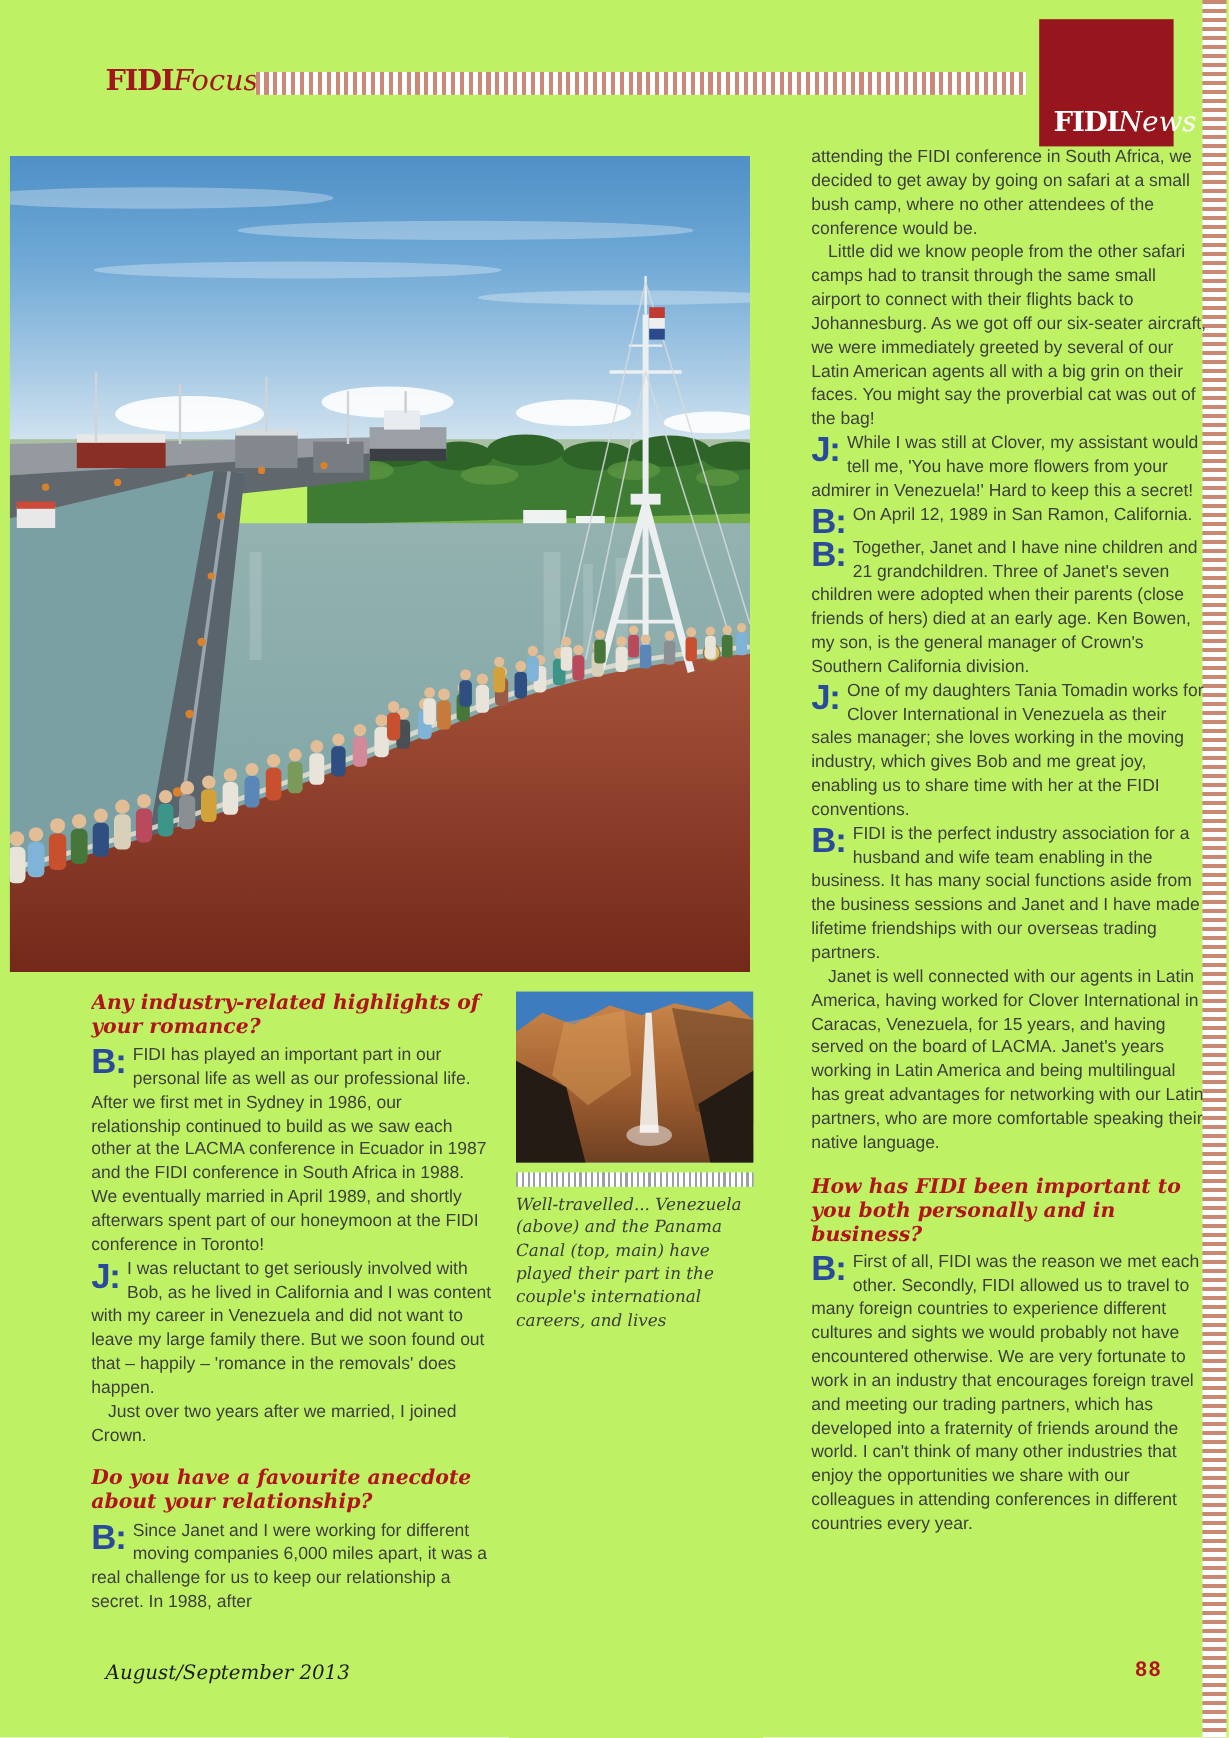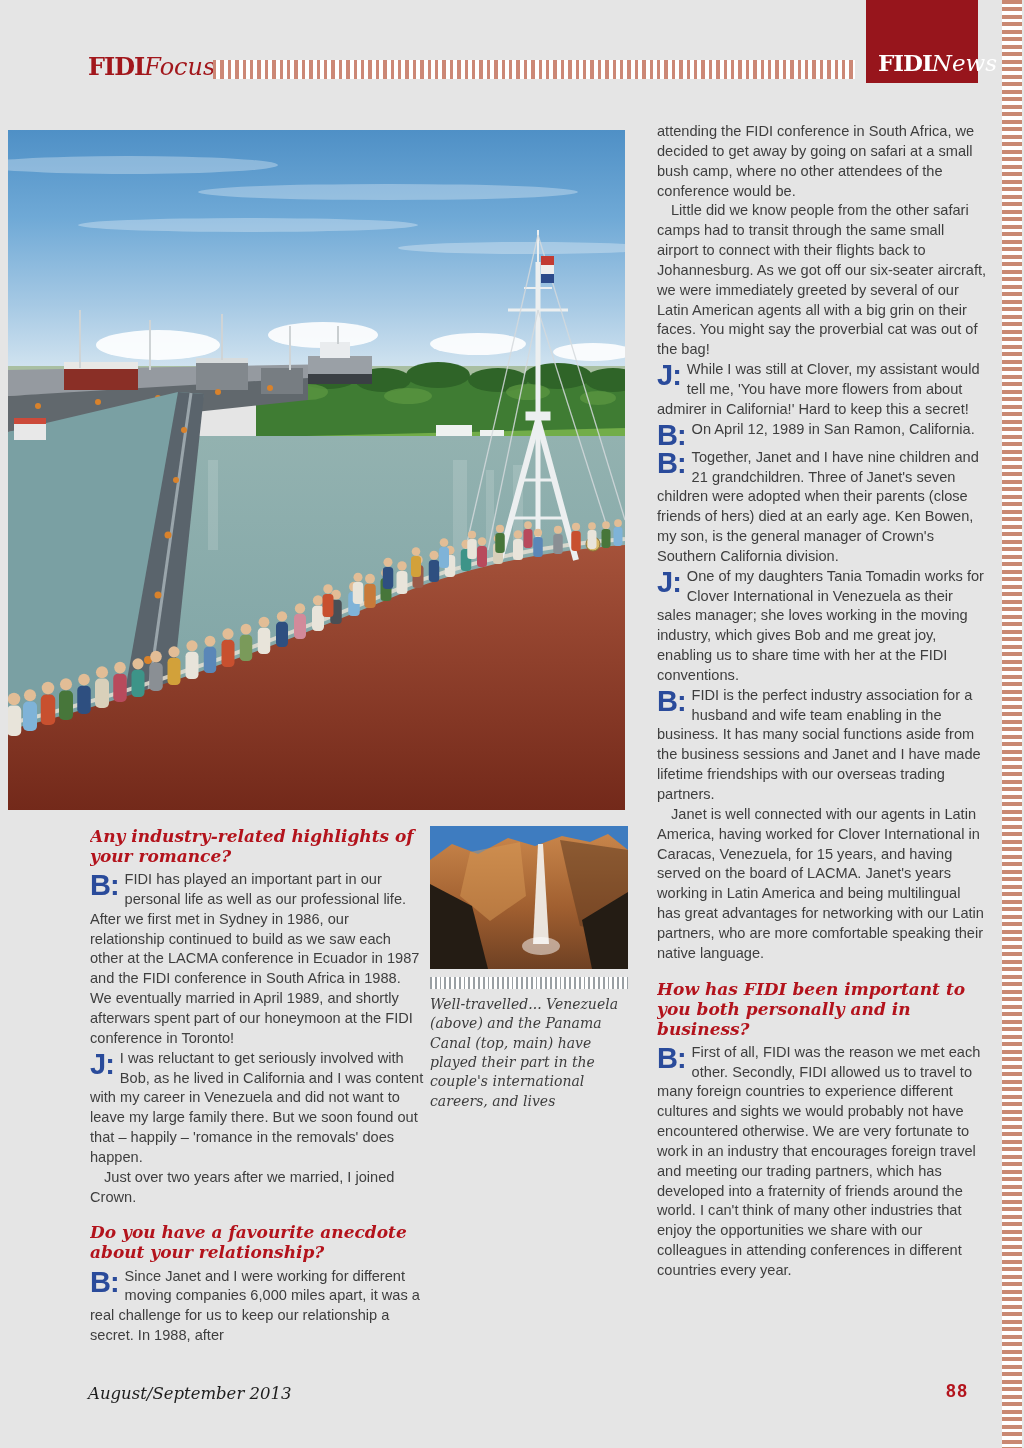--- a/index.html
+++ b/index.html
@@ -1,43 +1,43 @@
 <!DOCTYPE html>
 <html><head>
 <meta charset="utf-8">
 <style>
   html,body{margin:0;padding:0;background:#fff;}
-  .page{position:relative;width:1024px;height:1448px;background:#e5e5e5;overflow:hidden;
+  .page{position:relative;width:1024px;height:1448px;background:#bef264;overflow:hidden;
         font-family:"Liberation Sans",sans-serif;color:#3e3e3e;}
   
   .edge-stripes{position:absolute;top:0;right:2px;width:20px;height:1448px;
     background:repeating-linear-gradient(to bottom,#c98872 0 3.6px,#ffffff 3.6px 7.5px);}
   
   .logo{position:absolute;left:88px;top:55px;font-family:"DejaVu Serif",serif;
         font-size:24px;color:#a2171c;line-height:1;}
   .logo .b{font-weight:bold;letter-spacing:-1px;}
   .logo .i{font-style:italic;}
   .hdr-stripes{position:absolute;left:213px;top:60px;width:642px;height:19px;
     background:repeating-linear-gradient(90deg,#cc8876 0 3.4px,#ffffff 3.4px 7.4px);}
-  .news-badge{position:absolute;left:866px;top:0;width:112px;height:83px;background:#97151c;}
+  .news-badge{position:absolute;left:866px;top:16px;width:112px;height:106px;background:#97151c;}
   .news-badge .txt{position:absolute;left:12px;bottom:8px;font-family:"DejaVu Serif",serif;
         font-size:23px;color:#fff;line-height:1;}
   .news-badge .b{font-weight:bold;letter-spacing:-1px;}
   .news-badge .i{font-style:italic;}
   
   .main-photo{position:absolute;left:8px;top:130px;width:617px;height:680px;overflow:hidden;}
   .small-photo{position:absolute;left:430px;top:826px;width:198px;height:143px;overflow:hidden;}
   .cap-divider{position:absolute;left:430px;top:977px;width:198px;height:12px;
     background:repeating-linear-gradient(90deg,#9aa0a4 0 1.8px,#ffffff 1.8px 4.8px);}
   .caption{position:absolute;left:430px;top:995px;width:200px;
     font-family:"DejaVu Serif",serif;font-style:italic;font-size:14px;line-height:1.38;color:#3c3c3c;}
   
   .col{position:absolute;font-size:14.6px;line-height:1.36;}
-  .col-left{left:90px;top:826px;width:334px;height:552px;overflow:hidden;}
-  .col-right{left:657px;top:122px;width:330px;height:1252px;overflow:hidden;}
+  .col-left{left:76px;top:826px;width:334px;height:552px;overflow:hidden;}
+  .col-right{left:676px;top:122px;width:330px;height:1252px;overflow:hidden;}
   .col p{margin:0;}
   .col .ind{text-indent:14px;clear:both;}
   .col .h{clear:both;font-family:"DejaVu Serif",serif;font-weight:bold;font-style:italic;
     color:#b3131c;font-size:17px;line-height:1.18;margin:15px 0 4px 0;}
   .col .h:first-child{margin-top:0;}
   .col .qa{clear:both;}
   .dc{float:left;font-weight:bold;font-size:29px;line-height:25px;color:#2a4b9b;
       margin:3px 6px 0 0;letter-spacing:-1px;}
   
   .footer-date{position:absolute;left:88px;top:1384px;width:899px;text-align:left;
@@ -282,21 +282,21 @@
       <polygon points="108,18 113,18 119,118 103,118" fill="#f2f0ec" opacity="0.92"></polygon>
       <ellipse cx="111" cy="120" rx="19" ry="9" fill="#ffffff" opacity="0.5"></ellipse>
     </svg>
   </div>
   <div class="cap-divider"></div>
   <div class="caption">Well-travelled... Venezuela (above) and the Panama Canal (top, main) have played their part in the couple's international careers, and lives</div>
 
   <div class="col col-right">
     <p>attending the FIDI conference in South Africa, we decided to get away by going on safari at a small bush camp, where no other attendees of the conference would be.</p>
     <p class="ind">Little did we know people from the other safari camps had to transit through the same small airport to connect with their flights back to Johannesburg. As we got off our six-seater aircraft, we were immediately greeted by several of our Latin American agents all with a big grin on their faces. You might say the proverbial cat was out of the bag!</p>
-    <p class="qa"><span class="dc">J:</span><span>While I was still at Clover, my assistant would tell me, 'You have more flowers from about admirer in California!' Hard to keep this a secret!</span></p>
+    <p class="qa"><span class="dc">J:</span><span>While I was still at Clover, my assistant would tell me, 'You have more flowers from your admirer in Venezuela!' Hard to keep this a secret!</span></p>
     <p class="qa"><span class="dc">B:</span><span>On April 12, 1989 in San Ramon, California.</span></p>
     <p class="qa"><span class="dc">B:</span><span>Together, Janet and I have nine children and 21 grandchildren. Three of Janet's seven children were adopted when their parents (close friends of hers) died at an early age. Ken Bowen, my son, is the general manager of Crown's Southern California division.</span></p>
     <p class="qa"><span class="dc">J:</span><span>One of my daughters Tania Tomadin works for Clover International in Venezuela as their sales manager; she loves working in the moving industry, which gives Bob and me great joy, enabling us to share time with her at the FIDI conventions.</span></p>
     <p class="qa"><span class="dc">B:</span><span>FIDI is the perfect industry association for a husband and wife team enabling in the business. It has many social functions aside from the business sessions and Janet and I have made lifetime friendships with our overseas trading partners.</span></p>
     <p class="ind">Janet is well connected with our agents in Latin America, having worked for Clover International in Caracas, Venezuela, for 15 years, and having served on the board of LACMA. Janet's years working in Latin America and being multilingual has great advantages for networking with our Latin partners, who are more comfortable speaking their native language.</p>
     <p class="h">How has FIDI been important to you both personally and in business?</p>
     <p class="qa"><span class="dc">B:</span><span>First of all, FIDI was the reason we met each other. Secondly, FIDI allowed us to travel to many foreign countries to experience different cultures and sights we would probably not have encountered otherwise. We are very fortunate to work in an industry that encourages foreign travel and meeting our trading partners, which has developed into a fraternity of friends around the world. I can't think of many other industries that enjoy the opportunities we share with our colleagues in attending conferences in different countries every year.</span></p>
   </div>
 
   <div class="footer-date">August/September 2013</div>

